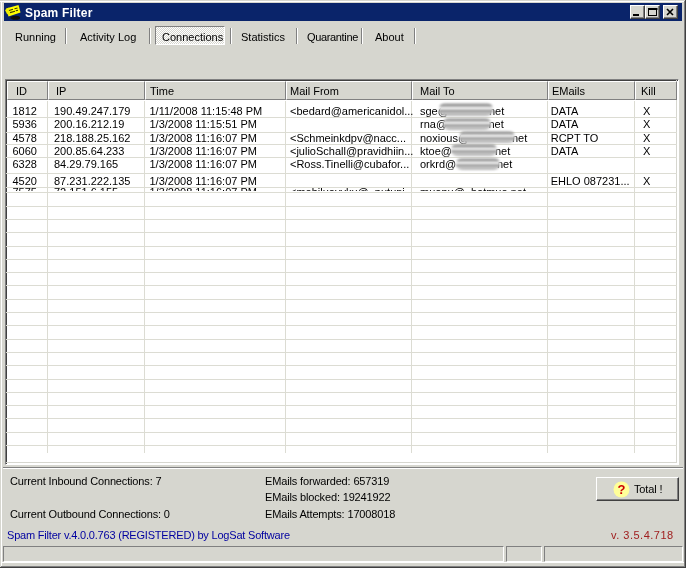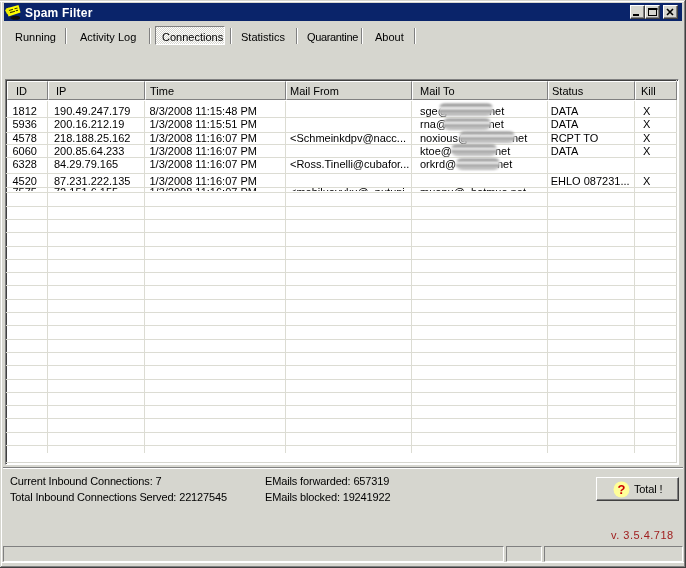--- a/index.html
+++ b/index.html
@@ -112,21 +112,21 @@
     <div class="abs hc" style="left:139px;width:141px"></div>
     <div class="abs hc" style="left:280px;width:126px"></div>
     <div class="abs hc" style="left:406px;width:136px"></div>
     <div class="abs hc" style="left:542px;width:87px"></div>
     <div class="abs hc" style="left:629px;width:42px"></div>
     <div class="abs ht" style="left:10px">ID</div>
     <div class="abs ht" style="left:50px">IP</div>
     <div class="abs ht" style="left:144px">Time</div>
     <div class="abs ht" style="left:284px">Mail From</div>
     <div class="abs ht" style="left:414px">Mail To</div>
-    <div class="abs ht" style="left:546px">Status</div>
+    <div class="abs ht" style="left:546px">EMails</div>
     <div class="abs ht" style="left:635px">Kill</div>
 
     <div class="abs vgl" style="left:41px"></div>
     <div class="abs vgl" style="left:138px"></div>
     <div class="abs vgl" style="left:279px"></div>
     <div class="abs vgl" style="left:405px"></div>
     <div class="abs vgl" style="left:541px"></div>
     <div class="abs vgl" style="left:628px"></div>
 
     <div class="abs hgl" style="left:0;width:671px;top:37.2px"></div>
@@ -151,21 +151,22 @@
     <div class="abs hgl" style="left:0;width:671px;top:285.2px"></div>
     <div class="abs hgl" style="left:0;width:671px;top:298.5px"></div>
     <div class="abs hgl" style="left:0;width:671px;top:311.8px"></div>
     <div class="abs hgl" style="left:0;width:671px;top:325.1px"></div>
     <div class="abs hgl" style="left:0;width:671px;top:338.4px"></div>
     <div class="abs hgl" style="left:0;width:671px;top:351.7px"></div>
     <div class="abs hgl" style="left:0;width:671px;top:365px"></div>
 
     <div class="abs cell" style="left:6.5px;top:24.9px;line-height:13px">1812</div>
     <div class="abs cell" style="left:48px;top:24.9px;line-height:13px">190.49.247.179</div>
-    <div class="abs cell" style="left:143.5px;top:24.9px;line-height:13px">8/3/2008 11:15:48 PM</div>
+    <div class="abs cell" style="left:143.5px;top:24.9px;line-height:13px">1/11/2008 11:15:48 PM</div>
+    <div class="abs cell" style="left:284px;top:24.9px;line-height:13px">&lt;bedard@americanidol...</div>
     <div class="abs cell" style="left:414px;top:24.9px;line-height:13px">sge@</div>
     <div class="abs cell" style="left:483px;top:24.9px;line-height:13px">net</div>
     <div class="abs cell" style="left:544.7px;top:24.9px;line-height:13px">DATA</div>
     <div class="abs cell" style="left:637px;top:24.9px;line-height:13px">X</div>
     <div class="abs smear" style="left:433px;top:22.5px;width:54px;height:13.5px"></div>
 
     <div class="abs cell" style="left:6.5px;top:38.3px;line-height:13px">5936</div>
     <div class="abs cell" style="left:48px;top:38.3px;line-height:13px">200.16.212.19</div>
     <div class="abs cell" style="left:143.5px;top:38.3px;line-height:13px">1/3/2008 11:15:51 PM</div>
     <div class="abs cell" style="left:414px;top:38.3px;line-height:13px">rna@</div>
@@ -180,20 +181,21 @@
     <div class="abs cell" style="left:284px;top:51.6px;line-height:13px">&lt;Schmeinkdpv@nacc...</div>
     <div class="abs cell" style="left:414px;top:51.6px;line-height:13px">noxious@</div>
     <div class="abs cell" style="left:506px;top:51.6px;line-height:13px">net</div>
     <div class="abs cell" style="left:544.7px;top:51.6px;line-height:13px">RCPT TO</div>
     <div class="abs cell" style="left:637px;top:51.6px;line-height:13px">X</div>
     <div class="abs smear" style="left:452.6px;top:51px;width:56px;height:12px"></div>
 
     <div class="abs cell" style="left:6.5px;top:64.9px;line-height:13px">6060</div>
     <div class="abs cell" style="left:48px;top:64.9px;line-height:13px">200.85.64.233</div>
     <div class="abs cell" style="left:143.5px;top:64.9px;line-height:13px">1/3/2008 11:16:07 PM</div>
+    <div class="abs cell" style="left:284px;top:64.9px;line-height:13px">&lt;julioSchall@pravidhiin...</div>
     <div class="abs cell" style="left:414px;top:64.9px;line-height:13px">ktoe@</div>
     <div class="abs cell" style="left:489px;top:64.9px;line-height:13px">net</div>
     <div class="abs cell" style="left:544.7px;top:64.9px;line-height:13px">DATA</div>
     <div class="abs cell" style="left:637px;top:64.9px;line-height:13px">X</div>
     <div class="abs smear" style="left:444.5px;top:64px;width:46px;height:12px"></div>
 
     <div class="abs cell" style="left:6.5px;top:78.3px;line-height:13px">6328</div>
     <div class="abs cell" style="left:48px;top:78.3px;line-height:13px">84.29.79.165</div>
     <div class="abs cell" style="left:143.5px;top:78.3px;line-height:13px">1/3/2008 11:16:07 PM</div>
     <div class="abs cell" style="left:284px;top:78.3px;line-height:13px">&lt;Ross.Tinelli@cubafor...</div>
@@ -211,29 +213,31 @@
       <div class="abs cell" style="left:6.5px;top:-2.1px;line-height:13px">7575</div>
       <div class="abs cell" style="left:48px;top:-2.1px;line-height:13px">72.151.6.155</div>
       <div class="abs cell" style="left:143.5px;top:-2.1px;line-height:13px">1/3/2008 11:16:07 PM</div>
       <div class="abs cell" style="left:284px;top:-2.1px;line-height:13px">&lt;mobiluoyyku@_putuni...</div>
       <div class="abs cell" style="left:414px;top:-2.1px;line-height:13px">muopu@_hotmuo.net</div>
     </div>
   </div>
 
   <div class="abs groove" style="left:3px;top:467px;width:680px"></div>
   <div class="abs stat" style="left:10px;top:475px">Current Inbound Connections: 7</div>
-  <div class="abs stat" style="left:10px;top:491px">Total Inbound Connections Served: 22127545</div>
+  <div class="abs stat" style="left:10px;top:508px">Current Outbound Connections: 0</div>
   <div class="abs stat" style="left:265px;top:475px">EMails forwarded: 657319</div>
   <div class="abs stat" style="left:265px;top:491px">EMails blocked: 19241922</div>
+  <div class="abs stat" style="left:265px;top:508px">EMails Attempts: 17008018</div>
   <div class="abs" id="helpbtn"></div>
   <svg class="abs" style="left:613px;top:481px" width="17" height="17" viewBox="0 0 17 17">
     <circle cx="8.5" cy="8.5" r="8" fill="#ffff99"></circle>
     <text x="8.5" y="13" font-family="Liberation Sans" font-size="13" font-weight="bold" fill="#cc0000" text-anchor="middle">?</text>
   </svg>
   <div class="abs stat" style="left:634px;top:483px">Total !</div>
   <div class="abs stat" style="left:611px;top:528.5px;color:#a02020;letter-spacing:0.5px">v. 3.5.4.718</div>
+  <div class="abs stat" style="left:7px;top:529px;color:#0000a0;letter-spacing:-0.2px">Spam Filter v.4.0.0.763 (REGISTERED) by LogSat Software</div>
 
   <div class="abs" style="left:2px;top:545px;width:682px;height:20px;background:#d6d6cf"></div>
   <div class="abs" style="left:3px;top:546px;width:501px;height:16px;background:#d6d6cf;border-top:1px solid #808080;border-left:1px solid #808080;border-bottom:1px solid #fff;border-right:1px solid #fff;box-sizing:border-box;"></div>
   <div class="abs" style="left:506px;top:546px;width:36px;height:16px;background:#d6d6cf;border-top:1px solid #808080;border-left:1px solid #808080;border-bottom:1px solid #fff;border-right:1px solid #fff;box-sizing:border-box;"></div>
   <div class="abs" style="left:544px;top:546px;width:139px;height:16px;background:#d6d6cf;border-top:1px solid #808080;border-left:1px solid #808080;border-bottom:1px solid #fff;border-right:1px solid #fff;box-sizing:border-box;"></div>
   <div class="abs" style="left:2px;top:562px;width:682px;height:1px;background:#fff"></div>
 </div>
 
 </body></html>

